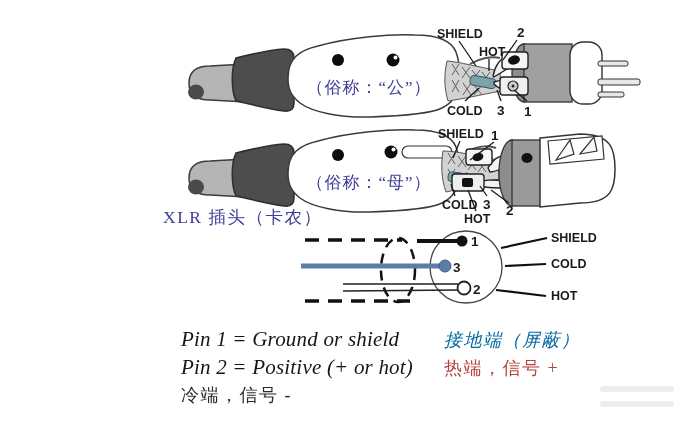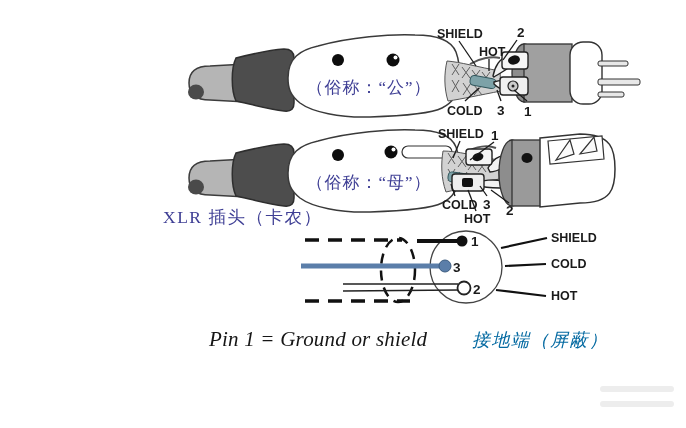--- a/index.html
+++ b/index.html
@@ -5,21 +5,21 @@
   html,body{margin:0;padding:0;background:#ffffff;}
   .canvas{position:relative;width:686px;height:428px;background:#ffffff;overflow:hidden;
           font-family:"Liberation Serif","DejaVu Serif",serif;}
   .drawing{position:absolute;left:0;top:0;}
   svg text{font-family:"Liberation Sans","DejaVu Sans",sans-serif;fill:#1a1a1a;}
   svg text.lbl{font-size:12.5px;font-weight:600;}
   svg text.num{font-size:13.5px;font-weight:600;}
   svg text.nick{font-family:"Liberation Serif","DejaVu Serif",serif;font-size:17px;fill:#3f3f95;letter-spacing:1px;}
   svg text.cap{font-family:"Liberation Serif","DejaVu Serif",serif;font-size:17.5px;fill:#3f3f95;letter-spacing:1.5px;}
   .legend{position:absolute;left:181px;top:327px;}
-  .legend-row{display:flex;align-items:baseline;height:28px;margin-left:28px;}
+  .legend-row{display:flex;align-items:baseline;height:28px;}
   .legend-en{display:inline-block;width:263px;font-style:italic;font-size:21px;color:#161616;letter-spacing:.2px;white-space:nowrap;}
   .legend-zh{font-size:18px;letter-spacing:1.5px;white-space:nowrap;}
   .zh-navy{color:#0369a1;font-style:italic;}
   .zh-red{color:#b5423c;}
   .zh-dark{color:#2a2a2a;}
   .watermark{position:absolute;left:600px;top:386px;width:74px;}
   .watermark .bar{height:6px;border-radius:3px;background:#ededed;margin-bottom:9px;}
 </style>
 </head>
 <body>
@@ -160,20 +160,25 @@
     <text class="lbl" x="551" y="300">HOT</text>
   </g>
 </svg>
 
   <div class="legend">
     <div class="legend-row">
       <span class="legend-en">Pin 1 = Ground or shield</span>
       <span class="legend-zh zh-navy">接地端（屏蔽）</span>
     </div>
     <div class="legend-row">
+      <span class="legend-en">Pin 2 = Positive (+ or hot)</span>
+      <span class="legend-zh zh-red">热端，信号 +</span>
+    </div>
+    <div class="legend-row">
+      <span class="legend-zh zh-dark">冷端，信号 -</span>
     </div>
   </div>
 
   <div class="watermark">
     <div class="bar"></div>
     <div class="bar"></div>
   </div>
 
 </div>
 

